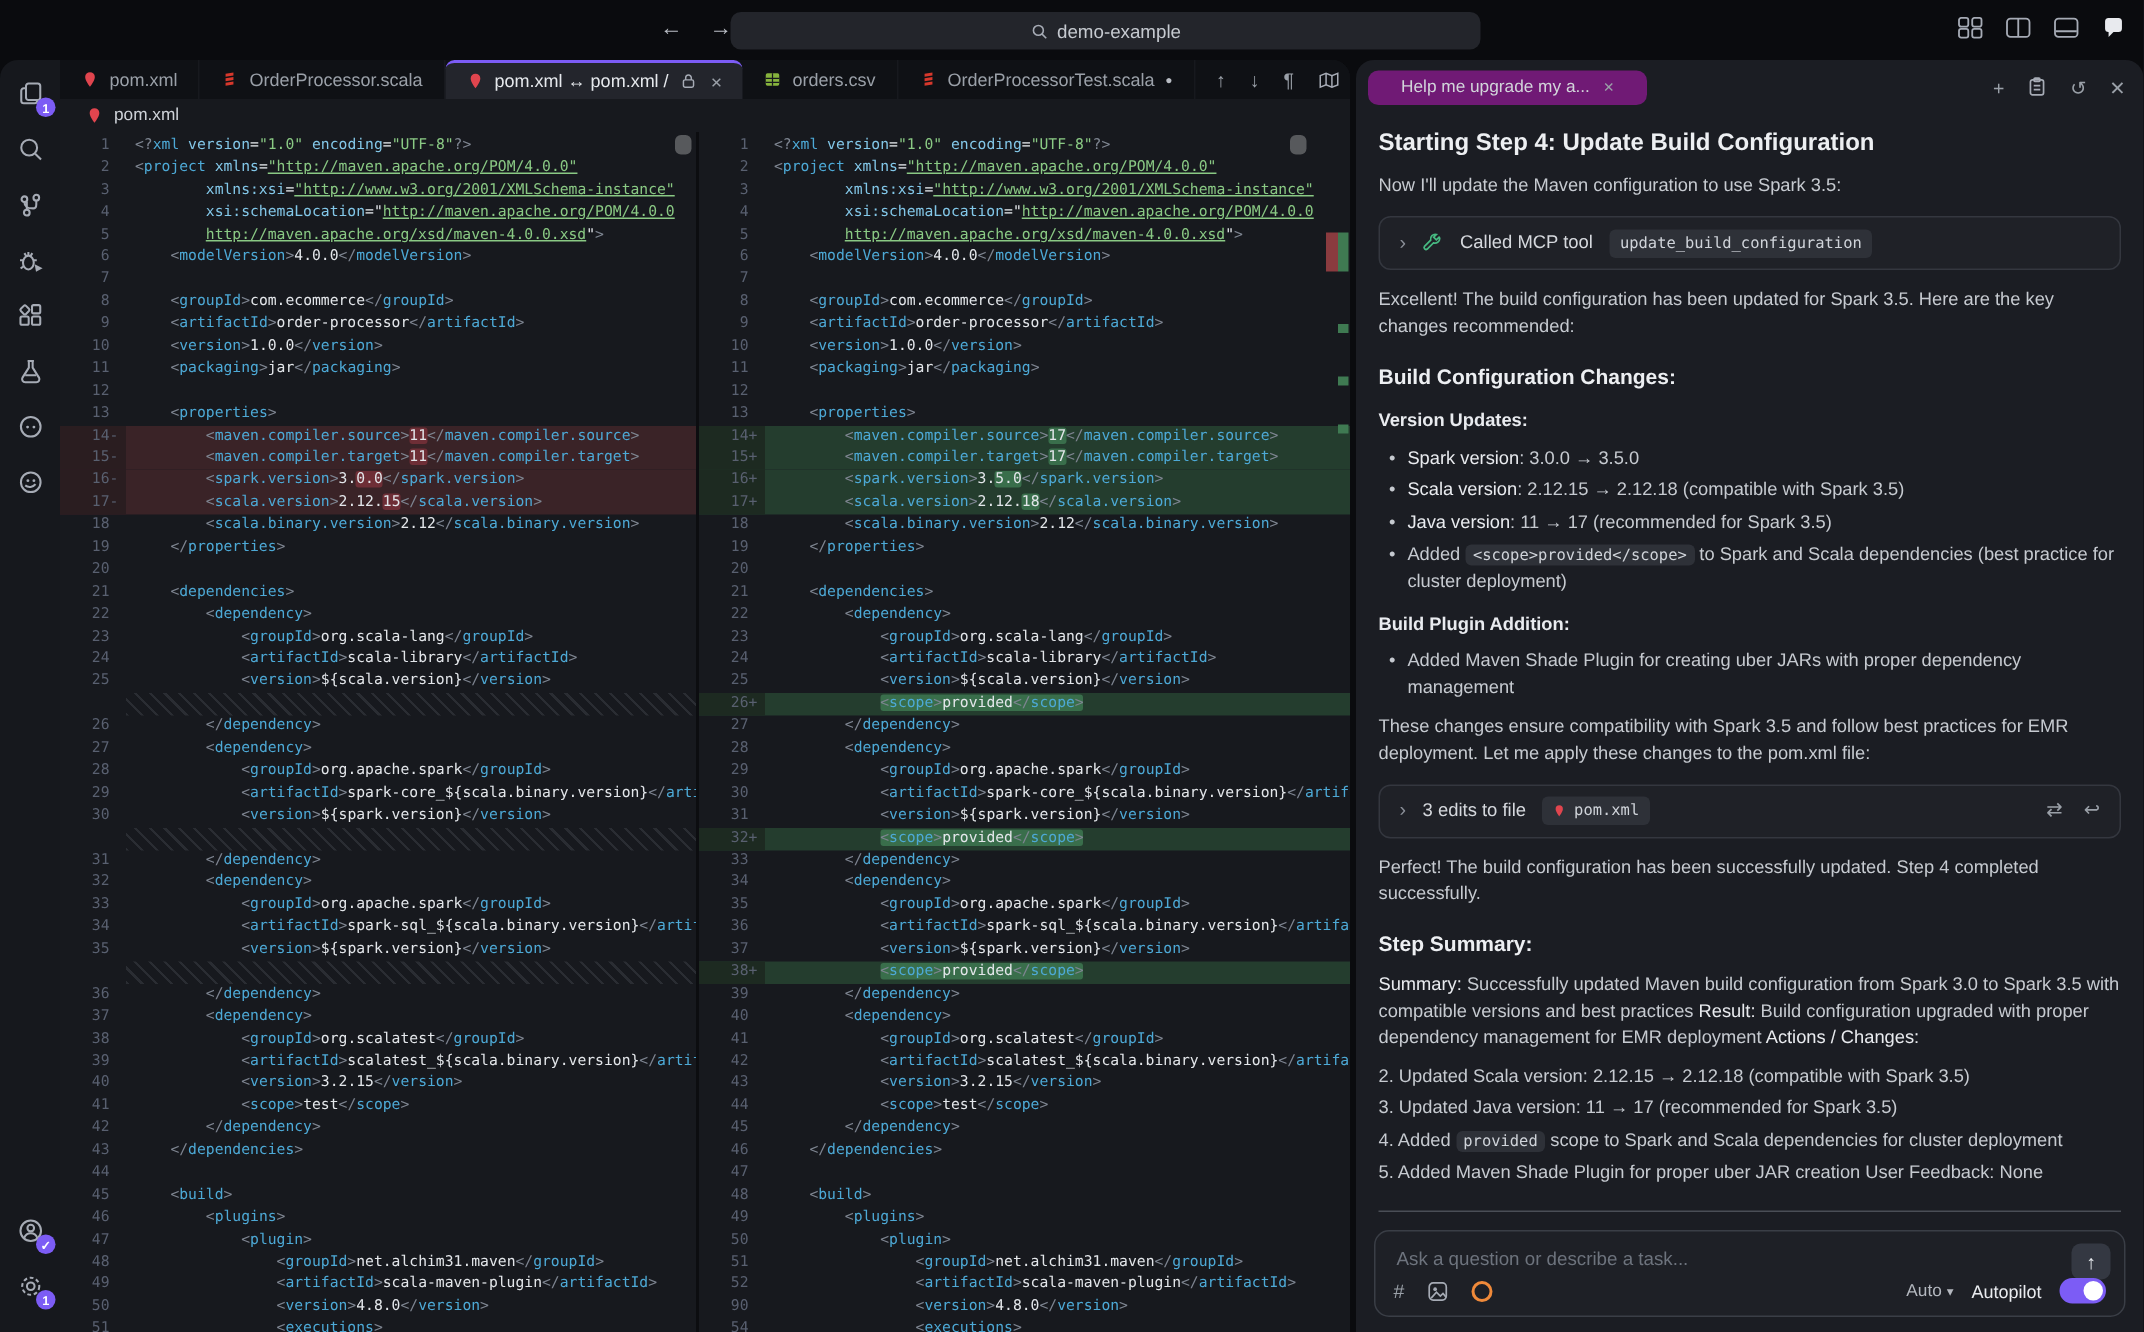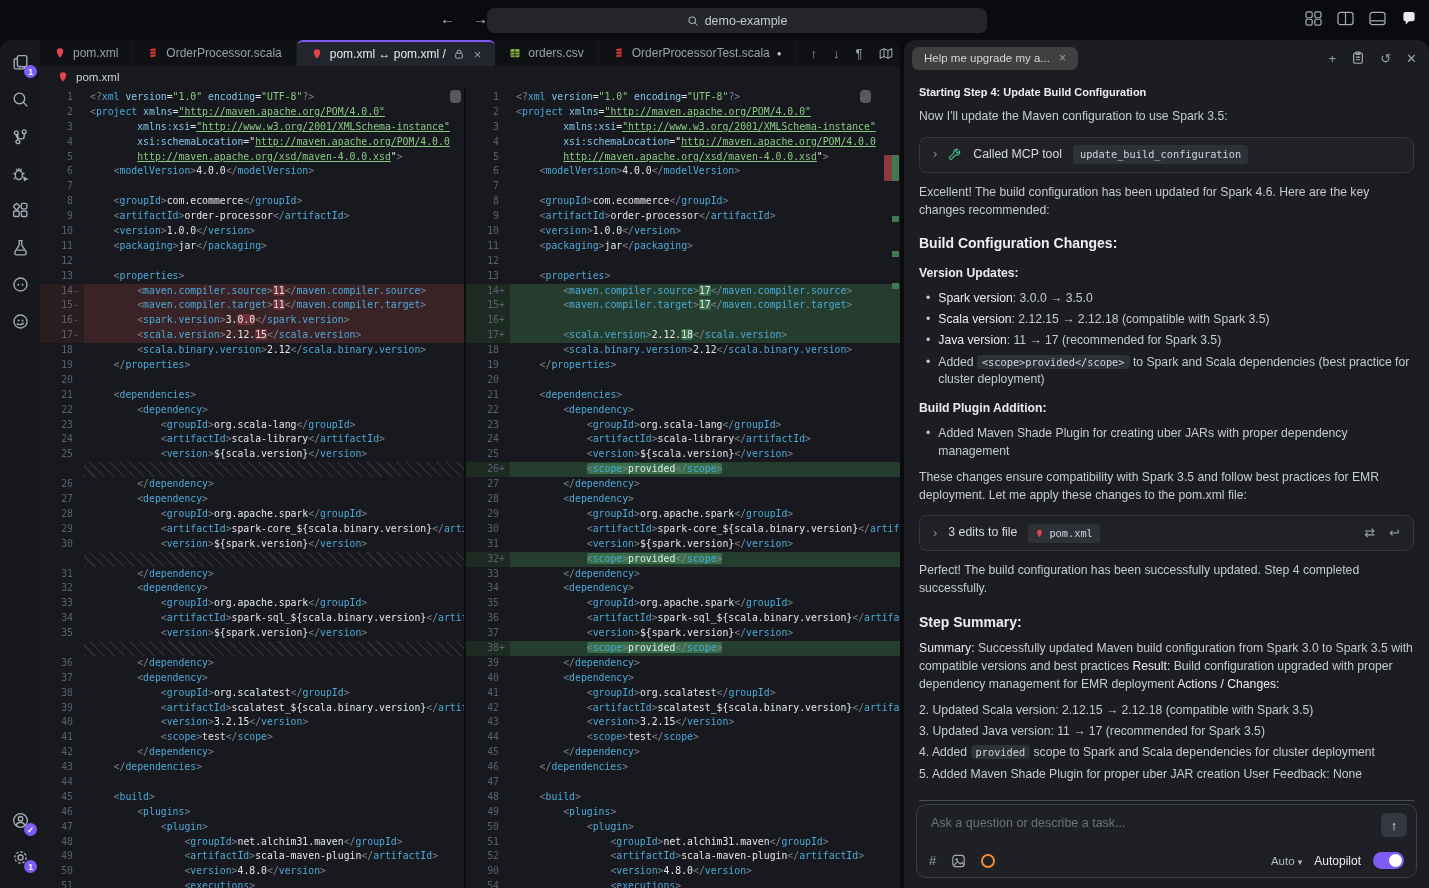--- a/index.html
+++ b/index.html
@@ -41,41 +41,41 @@
   .add{background:#243d2e}.add .gut{background:#1d2a21}
   .emd{background:#6e2e36;border-radius:2px}
   .ema{background:#396e4b;border-radius:2px}
   .hrow{flex:1;margin-left:44px;background:repeating-linear-gradient(45deg,rgba(170,178,190,.13) 0 1.5px,transparent 1.5px 7px)}
   .pun{color:#7e8591}.tag{color:#4da9d6}.attr{color:#83c7e8}.str{color:#8ac984}.url{text-decoration:underline}
   .nub{position:absolute;background:rgba(255,255,255,.28);border-radius:4px}
   .ovmark{position:absolute}
   
   .chat{position:absolute;top:40px;left:904px;width:525px;height:848px;background:#1b1d23;border-radius:12px 12px 0 0;overflow:hidden}
   .chat-header{height:30px;display:flex;align-items:center;padding:6px 12px 0 8px;box-sizing:border-box}
-  .chat-pill{display:inline-flex;align-items:center;gap:9px;background:#404040;border-radius:7px;height:23px;padding:0 12px;font-size:11.5px;color:#d2d5da}
+  .chat-pill{display:inline-flex;align-items:center;gap:9px;background:#701a75;border-radius:7px;height:23px;padding:0 22px;font-size:11.5px;color:#d2d5da}
   .chat-pill .close{color:#9aa0a8;font-size:12px}
   .chat-hicons{margin-left:auto;display:flex;gap:15px;color:#9aa0a8;font-size:13px;align-items:center}
   .chat-body{position:absolute;top:34px;left:0;right:0;bottom:0;padding:8px 15px 96px;box-sizing:border-box;overflow:hidden;font-size:12.2px;line-height:1.46;color:#c6cad0}
-  .c-h1{font-size:11px;font-weight:bold;color:#edeff2;margin:12px 0 8px}
+  .c-h1{font-size:16px;font-weight:bold;color:#edeff2;margin:12px 0 8px}
   .c-h1:first-child{margin-top:2px}
   .c-h2{font-size:14px;font-weight:bold;color:#edeff2;margin:14px 0 8px}
   .c-label{font-weight:bold;font-size:12.2px;color:#e9ebef;margin:11px 0 7px}
   .c-p{margin:8px 0}
   .c-p .b,.c-li .b{font-weight:normal;color:#e9ebef}
   .chipcode{background:#2e3138;padding:1px 5px;border-radius:4px;font-family:"DejaVu Sans Mono","Liberation Mono",monospace;font-size:10.3px;color:#d0d4da}
   .c-li{display:flex;gap:8px;margin:3.5px 0;padding-left:7px}
   .c-li .blt{flex:none}
   .c-oli{margin:3.5px 0}
   .tool{border:1px solid #34373f;background:#1f2127;border-radius:8px;height:34px;display:flex;align-items:center;padding:0 13px;gap:11px;margin:11px 0;font-size:12.3px;color:#d5d8dd}
   .tool .chev{color:#8a8f98;font-size:13px}
   .tool .tchip{display:inline-flex;align-items:center;gap:5px;background:#2e3138;border-radius:4px;padding:2px 7px;font-family:"DejaVu Sans Mono","Liberation Mono",monospace;font-size:10.3px;color:#d0d4da}
   .tool .tacts{margin-left:auto;display:flex;gap:14px;color:#9aa0a8;font-size:13px}
   .c-hr{border:none;border-top:1px solid #4a4e56;margin:16px 0}
   
-  .inbox{position:absolute;left:12px;right:12px;bottom:10px;height:74px;background:#1e2026;border:1px solid #3a3e46;border-radius:10px;box-sizing:border-box;padding:9px 12px}
+  .inbox{position:absolute;left:12px;right:12px;bottom:10px;height:58px;background:#1e2026;border:1px solid #3a3e46;border-radius:10px;box-sizing:border-box;padding:9px 12px}
   .inbox textarea{position:absolute;left:12px;top:9px;right:46px;height:30px;background:transparent;border:none;resize:none;outline:none;color:#c6cad0;font-family:"Liberation Sans",sans-serif;font-size:12.5px}
   .inbox textarea::placeholder{color:#6d737d}
   .send{position:absolute;right:9px;top:8px;width:26px;height:24px;background:#343842;border-radius:6px;display:flex;align-items:center;justify-content:center;color:#e6e9ed;font-size:13px}
   .inrow{position:absolute;left:12px;right:12px;bottom:8px;display:flex;align-items:center;gap:15px;color:#9aa0a8;font-size:13px}
   .orange-ring{width:10px;height:10px;border:2.5px solid #f08a3a;border-radius:50%}
   .inright{margin-left:auto;display:flex;align-items:center;gap:12px}
   .automode{font-size:11.5px;color:#b4b8bf}
   .ap-label{font-size:12px;color:#e9ebef}
   .toggle{width:31px;height:17px;background:#7c5cf5;border-radius:9px;position:relative}
   .toggle .knob{position:absolute;right:2px;top:2px;width:13px;height:13px;background:#fff;border-radius:50%}
@@ -750,20 +750,21 @@
               <span class="num">15</span>
               <span class="mk">+</span>
             </div>
             <div class="cde">        <span class="pun">&lt;</span><span class="tag">maven.compiler.target</span><span class="pun">&gt;</span><span class="ema">17</span><span class="pun">&lt;/</span><span class="tag">maven.compiler.target</span><span class="pun">&gt;</span></div>
           </div>
           <div class="crow add">
             <div class="gut">
               <span class="num">16</span>
               <span class="mk">+</span>
             </div>
+            <div class="cde">        <span class="pun">&lt;</span><span class="tag">spark.version</span><span class="pun">&gt;</span>3.<span class="ema">5.0</span><span class="pun">&lt;/</span><span class="tag">spark.version</span><span class="pun">&gt;</span></div>
           </div>
           <div class="crow add">
             <div class="gut">
               <span class="num">17</span>
               <span class="mk">+</span>
             </div>
             <div class="cde">        <span class="pun">&lt;</span><span class="tag">scala.version</span><span class="pun">&gt;</span>2.12.<span class="ema">18</span><span class="pun">&lt;/</span><span class="tag">scala.version</span><span class="pun">&gt;</span></div>
           </div>
           <div class="crow">
             <div class="gut">
@@ -1064,21 +1065,21 @@
         <span>
           <svg width="14" height="14" viewBox="0 0 16 16">
             <path d="M13.5 4.5a3.6 3.6 0 0 1-4.8 3.4L4 12.6a1.5 1.5 0 0 1-2.1-2.1L6.6 5.8A3.6 3.6 0 0 1 11 1.5L8.9 3.6l2 2L13 3.5c0.3 0.3 0.5 0.6 0.5 1z" fill="none" stroke="#46b981" stroke-width="1.3"></path>
           </svg>
         </span>
         <span>Called MCP tool</span>
         <span class="tchip">
           <span>update_build_configuration</span>
         </span>
       </div>
-      <div class="c-p"><span>Excellent! The build configuration has been updated for Spark 4.6. Here are the key changes recommended:</span></div>
+      <div class="c-p"><span>Excellent! The build configuration has been updated for Spark 3.5. Here are the key changes recommended:</span></div>
       <div class="c-h2">Build Configuration Changes:</div>
       <div class="c-label">Version Updates:</div>
       <div>
         <div class="c-li">
           <span class="blt">•</span>
           <div><span class="b">Spark version</span><span>: 3.0.0 → 3.5.0</span></div>
         </div>
         <div class="c-li">
           <span class="blt">•</span>
           <div><span class="b">Scala version</span><span>: 2.12.15 → 2.12.18 (compatible with Spark 3.5)</span></div>

